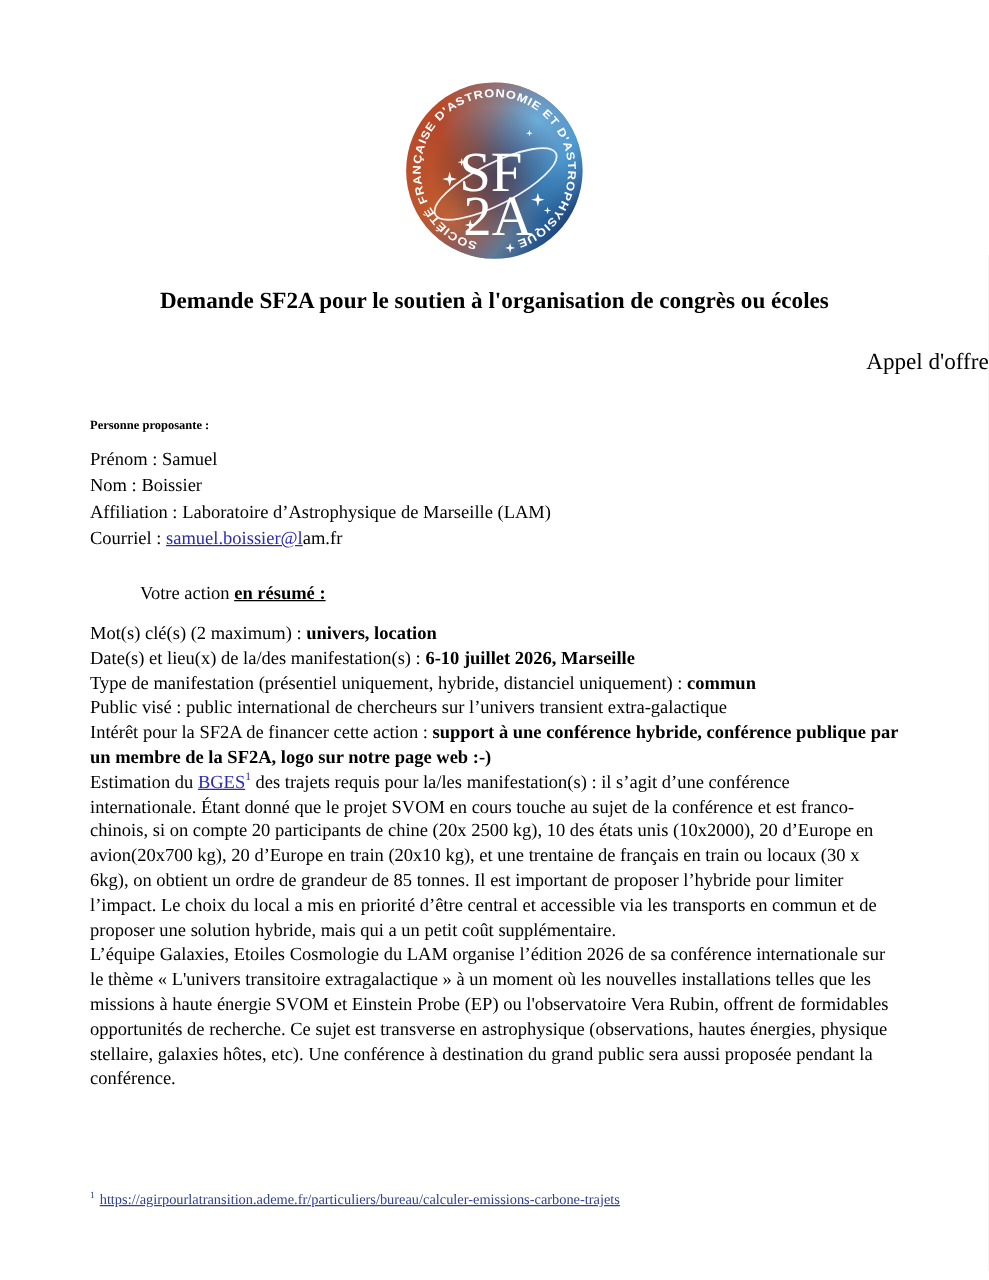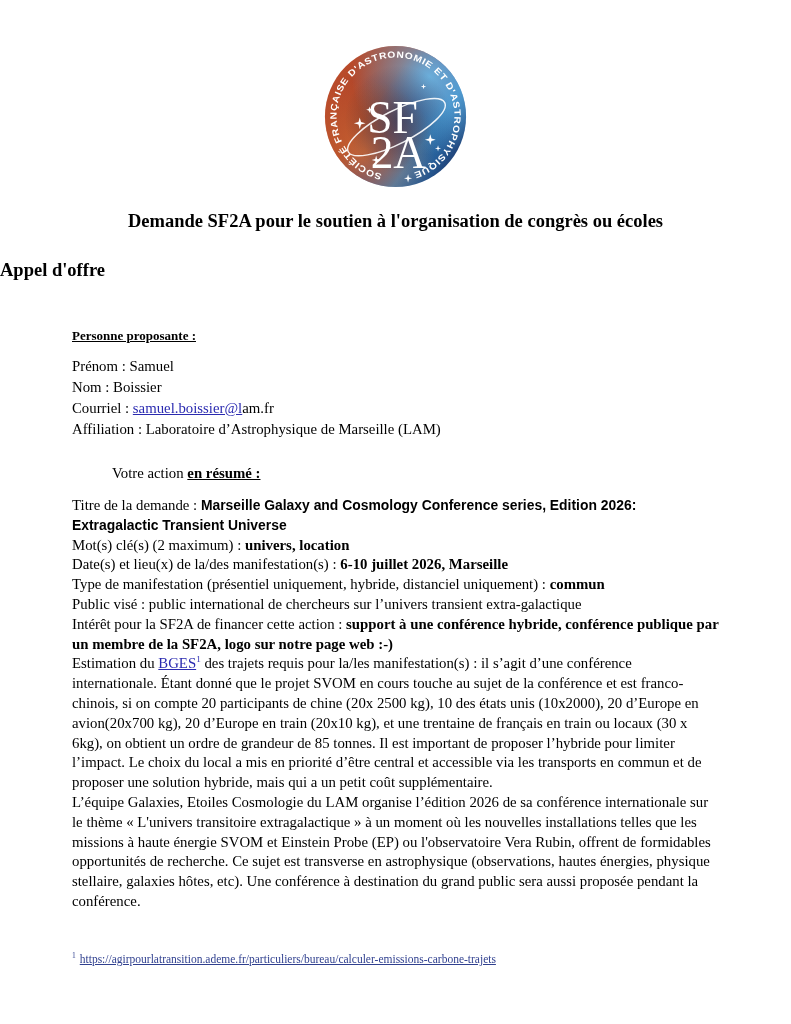--- a/index.html
+++ b/index.html
@@ -5,40 +5,39 @@
   html,body{margin:0;padding:0;background:#e8e8e8;}
   .page{
     position:relative;
     width:791px;height:1024px;
     margin:0 auto;
     background:#ffffff;
     font-family:"Liberation Serif",serif;
     color:#000;
     overflow:hidden;
   }
-  .logo-wrap{display:flex;justify-content:center;padding-top:44px;}
+  .logo-wrap{display:flex;justify-content:center;padding-top:64px;}
   .logo-wrap svg{display:block;}
   .doc-title{
     margin:22px 0 0;
     text-align:center;
     font-size:18.5px;
     font-weight:bold;
   }
   .doc-subtitle{
     margin:28px 0 0;
-    text-align:left;
+    text-align:right;
     font-size:18.5px;
-    font-weight:bold;
+    font-weight:normal;
   }
   .content{padding:0 71px 0 72px;font-size:14.8px;}
   .heading{
-    margin-top:47px;
+    margin-top:34px;
     font-weight:bold;
-    text-decoration:underline;
-    font-size:13px;
+    font-size:10px;
   }
   .person-lines{margin-top:12px;}
   .person-lines p{margin:0;line-height:21px;}
   .action-line{margin-top:23px;line-height:21px;margin-left:40px;}
   .body-block{margin-top:12px;line-height:19.8px;}
   .body-block p{margin:0;}
   .b{font-weight:bold;}
   .u{text-decoration:underline;}
   .sans{font-family:"Liberation Sans",sans-serif;font-size:13.9px;}
   .link{color:#2a2ab0;text-decoration:underline;cursor:pointer;}
@@ -111,28 +110,27 @@
   <h1 class="doc-title">Demande SF2A pour le soutien à l'organisation de congrès ou écoles</h1>
   <h2 class="doc-subtitle">Appel d'offre</h2>
 
   <div class="content">
 
     <div class="heading">Personne proposante :</div>
 
     <div class="person-lines">
         <p><span>Prénom : Samuel</span></p>
         <p><span>Nom : Boissier</span></p>
+        <p><span>Affiliation : Laboratoire d’Astrophysique de Marseille (LAM)</span></p>
         <p><span>Courriel : </span><span class="link">samuel.boissier@l</span><span>am.fr</span></p>
-        <p><span>Affiliation : Laboratoire d’Astrophysique de Marseille (LAM)</span></p>
       </div>
 
     <div class="action-line"><span>Votre action </span><span class="b u">en résumé :</span></div>
 
     <div class="body-block">
-        <p><span>Titre de la demande : </span><span class="b sans">Marseille Galaxy and Cosmology Conference series, Edition 2026: Extragalactic Transient Universe</span></p>
         <p><span>Mot(s) clé(s) (2 maximum) : </span><span class="b">univers, location</span></p>
         <p><span>Date(s) et lieu(x) de la/des manifestation(s) : </span><span class="b">6-10 juillet 2026, Marseille</span></p>
         <p><span>Type de manifestation (présentiel uniquement, hybride, distanciel uniquement) : </span><span class="b">commun</span></p>
         <p><span>Public visé : public international de chercheurs sur l’univers transient extra-galactique</span></p>
         <p><span>Intérêt pour la SF2A de financer cette action : </span><span class="b">support à une conférence hybride, conférence publique par un membre de la SF2A, logo sur notre page web :-)</span></p>
         <p><span>Estimation du </span><span class="link">BGES</span><sup class="link">1</sup><span> des trajets requis pour la/les manifestation(s) : il s’agit d’une conférence internationale. Étant donné que le projet SVOM en cours touche au sujet de la conférence et est franco-chinois, si on compte 20 participants de chine (20x 2500 kg), 10 des états unis (10x2000), 20 d’Europe en avion(20x700 kg), 20 d’Europe en train (20x10 kg), et une trentaine de français en train ou locaux (30 x 6kg), on obtient un ordre de grandeur de 85 tonnes. Il est important de proposer l’hybride pour limiter l’impact. Le choix du local a mis en priorité d’être central et accessible via les transports en commun et de proposer une solution hybride, mais qui a un petit coût supplémentaire.</span></p>
         <p><span>L’équipe Galaxies, Etoiles Cosmologie du LAM organise l’édition 2026 de sa conférence internationale sur le thème « L'univers transitoire extragalactique » à un moment où les nouvelles installations telles que les missions à haute énergie SVOM et Einstein Probe (EP) ou l'observatoire Vera Rubin, offrent de formidables opportunités de recherche. Ce sujet est transverse en astrophysique (observations, hautes énergies, physique stellaire, galaxies hôtes, etc). Une conférence à destination du grand public sera aussi proposée pendant la conférence.</span></p>
       </div>
 
   </div>

